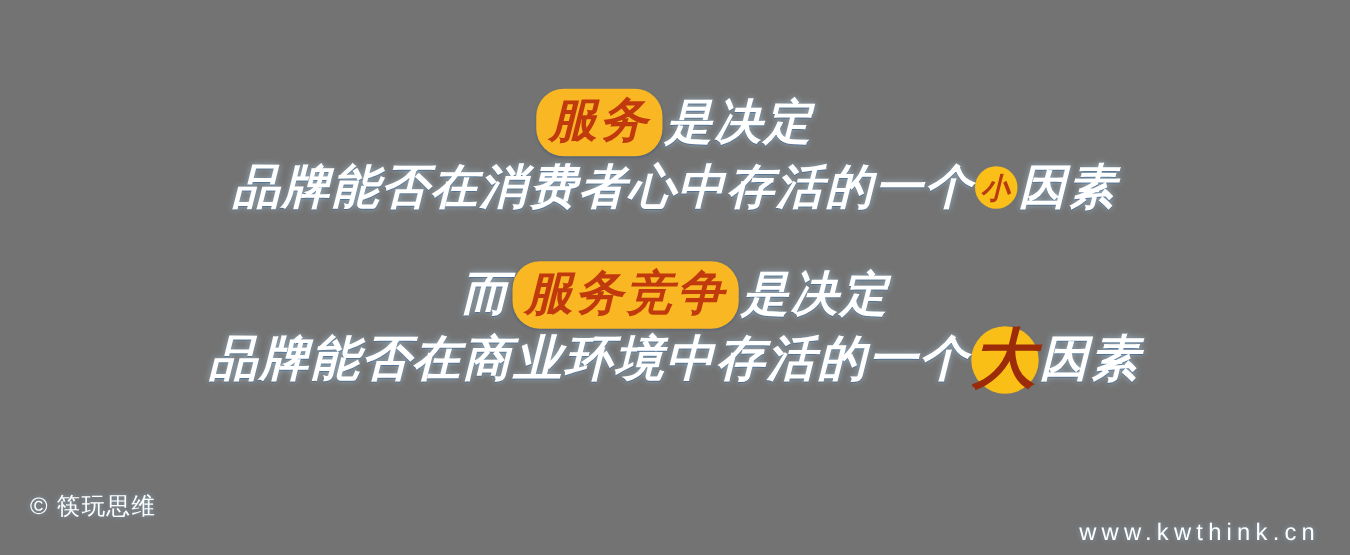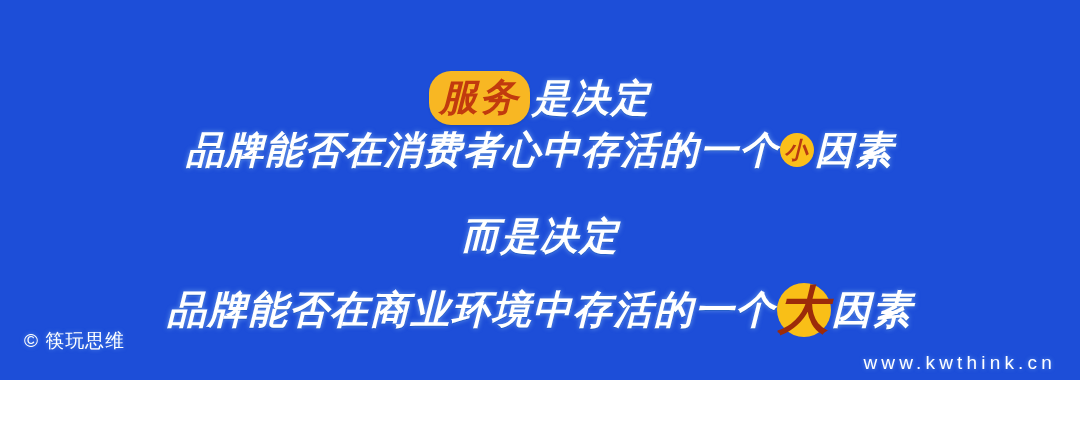--- a/index.html
+++ b/index.html
@@ -9,22 +9,22 @@
   body {
     width: 1080px;
     height: 444px;
     overflow: hidden;
     font-family: "Liberation Sans", "DejaVu Sans", sans-serif;
   }
 
   #slide {
     position: relative;
     width: 1080px;
-    height: 380px;
-    background: #1d4ed8;
+    height: 444px;
+    background: #737373;
     overflow: hidden;
   }
 
   
   .quote-block {
     position: absolute;
     left: 0;
     top: 0;
     width: 1080px;
     height: 380px;
@@ -46,21 +46,21 @@
     font-style: italic;
     letter-spacing: 0.04em;
     text-shadow:
       0 1px 0 rgba(0, 70, 150, 0.35),
       0 0 5px rgba(180, 225, 255, 0.55);
   }
 
   .line-1 { font-size: 38px; line-height: 48px; height: 52px; }
   .line-2 { font-size: 38px; line-height: 48px; height: 52px; }
   .line-3 { font-size: 38px; line-height: 48px; height: 52px; margin-top: 34px; }
-  .line-4 { font-size: 39px; line-height: 48px; height: 52px; margin-top: 22px; }
+  .line-4 { font-size: 39px; line-height: 48px; height: 52px; }
 
   .plain { display: inline-block; }
 
   
   .pill {
     display: inline-flex;
     align-items: center;
     justify-content: center;
     background: #f8b723;
     color: #c13a0e;
@@ -165,20 +165,21 @@
     </div>
 
     <div class="line line-2">
       <span class="plain">品牌能否在消费者心中存活的一个</span>
       <span class="circle-sm">小</span>
       <span class="plain">因素</span>
     </div>
 
     <div class="line line-3">
       <span class="plain">而</span>
+      <span class="pill pill-lead">服务竞争</span>
       <span class="plain">是决定</span>
     </div>
 
     <div class="line line-4">
       <span class="plain">品牌能否在商业环境中存活的一个</span>
       <span class="circle-lg">
         <span class="big-glyph">大</span>
       </span>
       <span class="plain">因素</span>
     </div>

